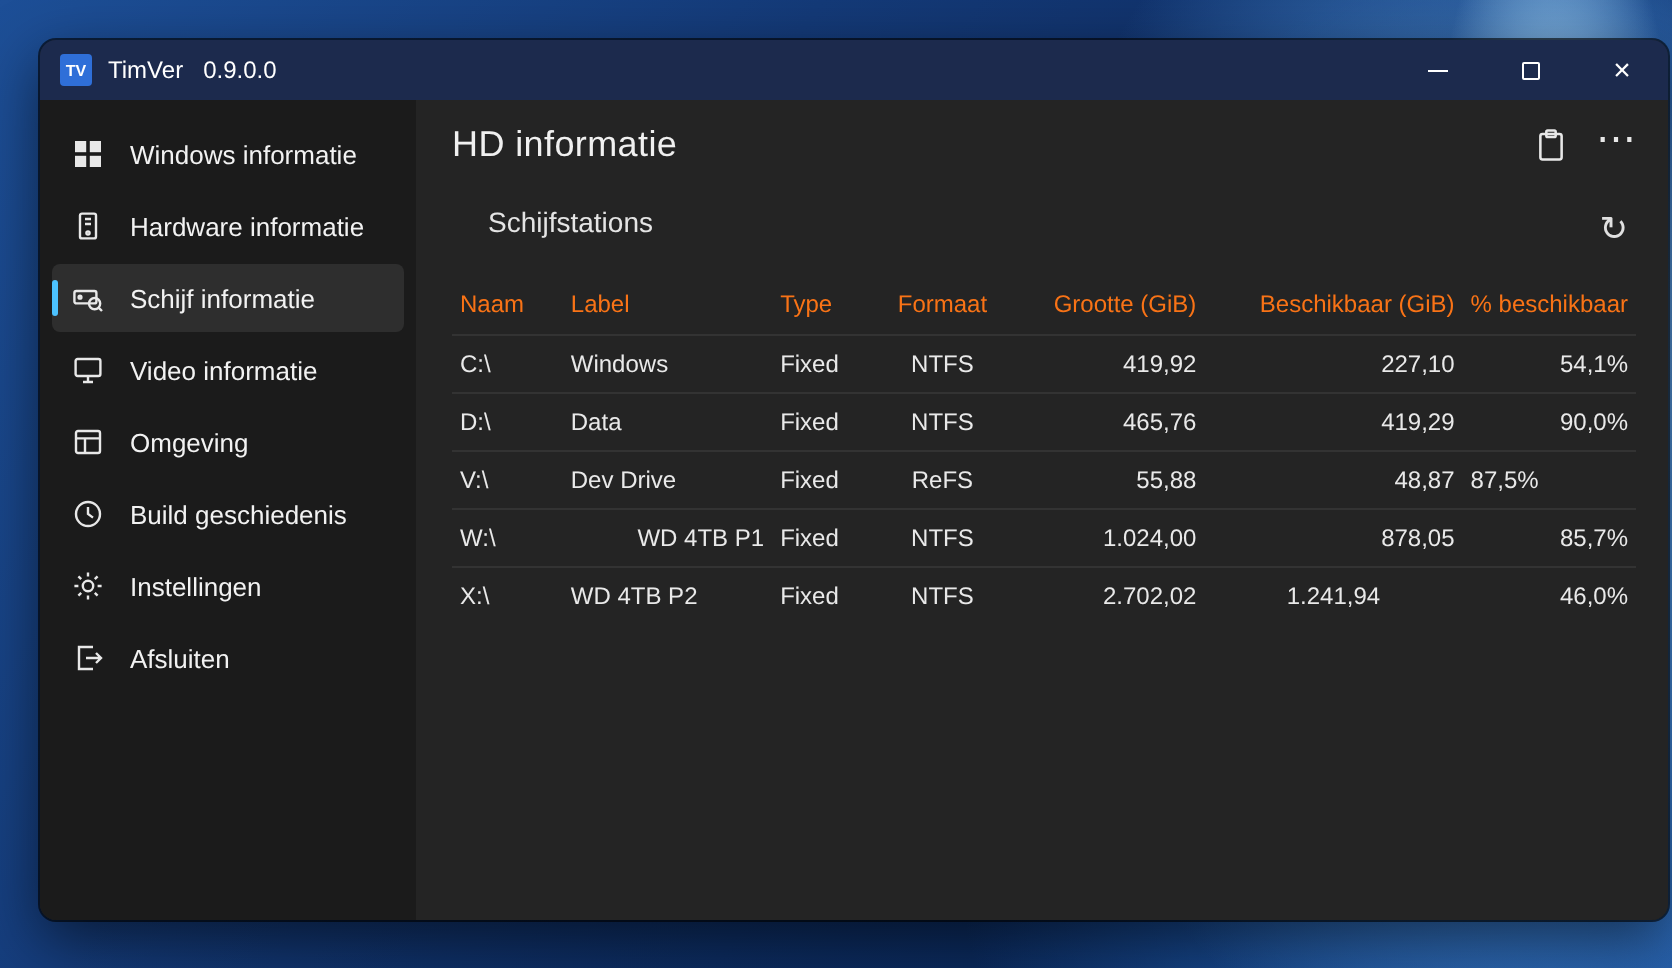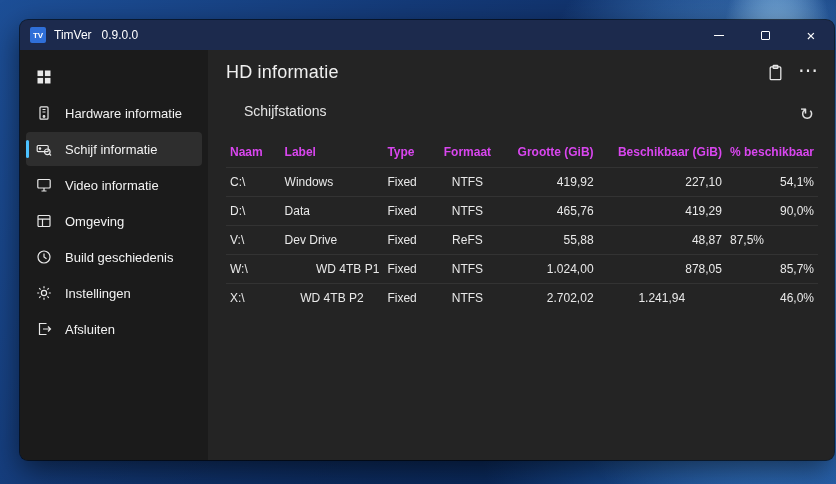--- a/index.html
+++ b/index.html
@@ -91,21 +91,21 @@
     color: var(--accent, #4cc2ff);
     background: #2b2b2b;
     border-bottom: 2px solid var(--accent, #4cc2ff);
     border-radius: 3px 3px 0 0;
   }
   .refresh { margin-left: auto; font-size: 17px; color: #e0e0e0; padding: 0 4px 4px 0; }
 
   
   .drive-table { width: 100%; border-collapse: collapse; margin-top: 8px; font-size: 12px; color: #e9e9e9; }
   .drive-table th {
-    font-weight: 700; color: #d946ef; padding: 8px 4px; white-space: nowrap;
+    font-weight: 400; color: #f97316; padding: 8px 4px; white-space: nowrap;
   }
   .drive-table td { padding: 7px 4px; border-top: 1px solid #333333; white-space: nowrap; }
 </style>
 </head>
 <body>
 
 <div class="wallpaper"></div>
 
 <div class="app-window">
 
@@ -133,20 +133,21 @@
           <span class="sicon">
             <svg width="16" height="16" viewBox="0 0 16 16">
               <g fill="currentColor">
                 <rect x="1.5" y="1.5" width="5.6" height="5.6"></rect>
                 <rect x="8.9" y="1.5" width="5.6" height="5.6"></rect>
                 <rect x="1.5" y="8.9" width="5.6" height="5.6"></rect>
                 <rect x="8.9" y="8.9" width="5.6" height="5.6"></rect>
               </g>
             </svg>
           </span>
+          <span class="slabel">Windows informatie</span>
         </div>
         <div class="side-item">
           <span class="sicon">
             <svg width="16" height="16" viewBox="0 0 16 16">
               <g fill="none" stroke="currentColor" stroke-width="1.2">
                 <rect x="4" y="1.8" width="8" height="12.4" rx="1"></rect>
                 <path d="M6.5 4.5h3M6.5 7h3"></path>
                 <circle cx="8" cy="11.5" r="0.8"></circle>
               </g>
             </svg>
@@ -299,21 +300,21 @@
               <td style="text-align: left;">W:\</td>
               <td style="text-align: right;">WD 4TB P1</td>
               <td style="text-align: left;">Fixed</td>
               <td style="text-align: center;">NTFS</td>
               <td style="text-align: right;">1.024,00</td>
               <td style="text-align: right;">878,05</td>
               <td style="text-align: right;">85,7%</td>
             </tr>
             <tr>
               <td style="text-align: left;">X:\</td>
-              <td style="text-align: center;">WD 4TB P2</td>
+              <td style="text-align: left;">WD 4TB P2</td>
               <td style="text-align: left;">Fixed</td>
               <td style="text-align: center;">NTFS</td>
               <td style="text-align: right;">2.702,02</td>
               <td style="text-align: center;">1.241,94</td>
               <td style="text-align: right;">46,0%</td>
             </tr>
           </tbody>
       </table>
     </main>
 

